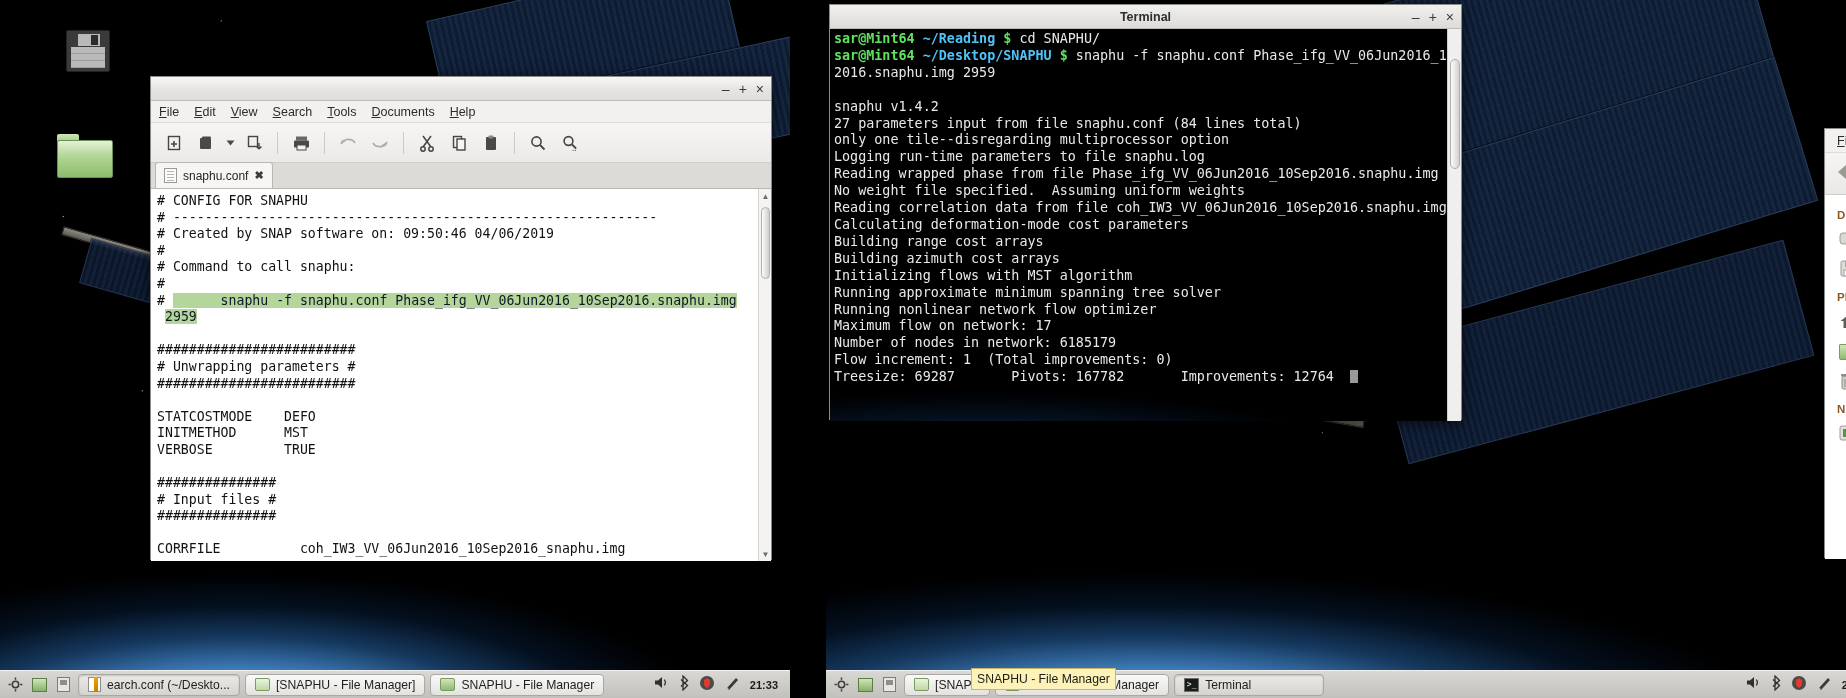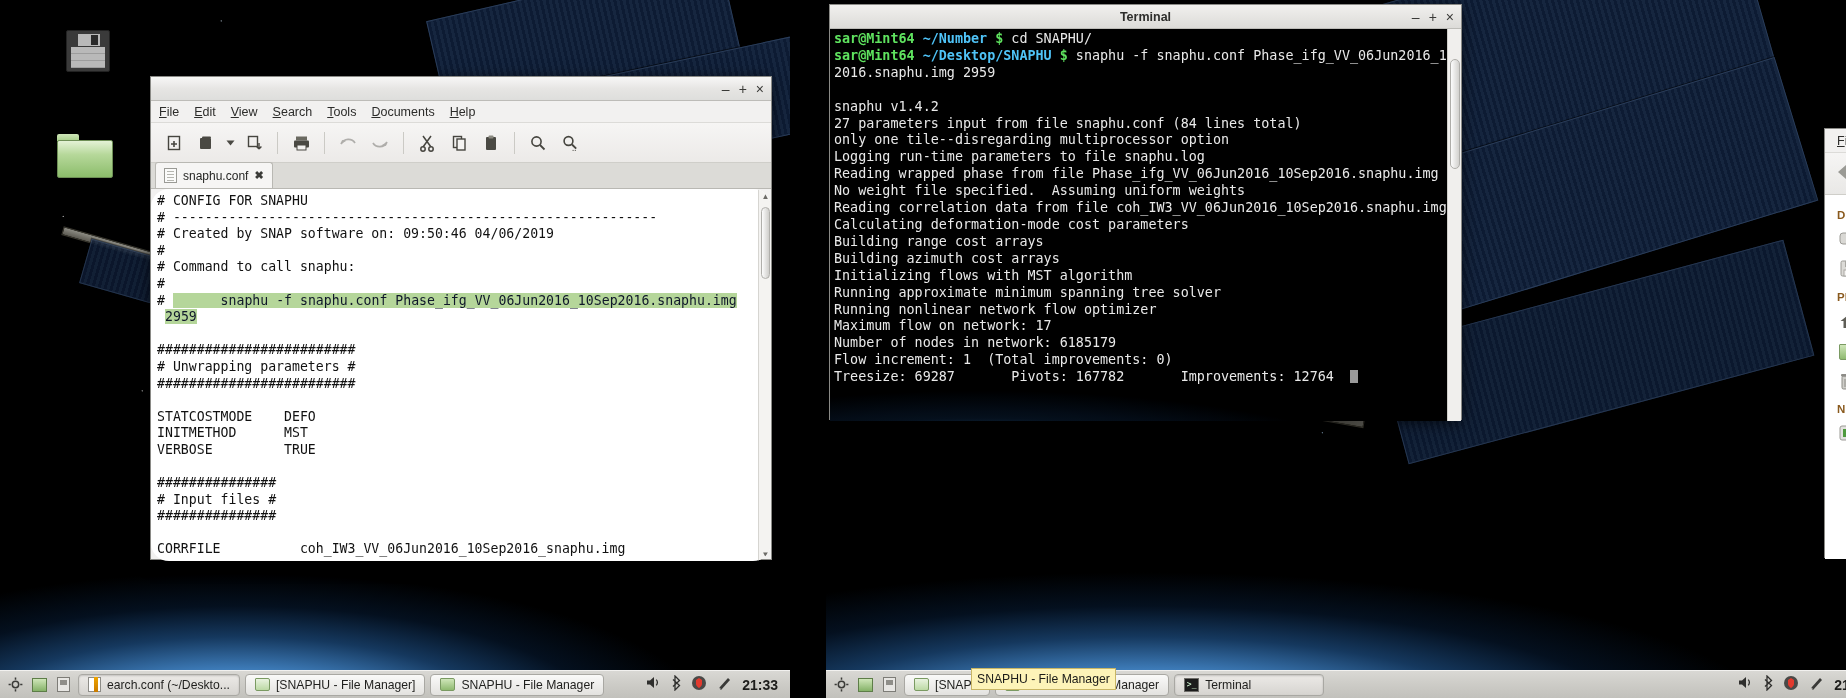--- a/index.html
+++ b/index.html
@@ -192,21 +192,21 @@
   .folder-ico.dark { background: linear-gradient(180deg,#cfe6b9,#8fba70); }
   .gedit-ico { width: 13px; height: 15px; background:#fff; border:1px solid #8d8c87;
                position:relative; }
   .gedit-ico::after { content:""; position:absolute; left:5px; top:-1px; width:4px; height:15px;
                background: linear-gradient(180deg,#f0a500,#c97b00); }
   .term-ico { width: 15px; height: 14px; background:#1b1b1b; border:1px solid #6e6d69;
               color:#d9ffd9; font-size:8px; font-family:"DejaVu Sans Mono",monospace;
               display:flex; align-items:center; justify-content:center; }
   .tray { margin-left: auto; display: flex; align-items: center; gap: 9px;
           padding-right: 6px; }
-  .clock { font-size: 14px; font-weight: bold; color: #1d1d1b; }
+  .clock { font-size: 11px; font-weight: bold; color: #1d1d1b; }
 
   .tooltip {
     position: absolute; height: 22px;
     background: #fdf3b8; border: 1px solid #c9b665;
     font-size: 12.2px; color: #1b1b18;
     display: flex; align-items: center; padding: 0 5px;
     white-space: nowrap; z-index: 50;
   }
 
   
@@ -355,21 +355,21 @@
       </div>
 
       <div class="tabstrip">
         <div class="tab">
           <span class="tabdoc"></span>
           <span>snaphu.conf</span>
           <span class="tabclose">✖</span>
         </div>
       </div>
 
-      <div class="editor" style="height:calc(484px - 24px - 22px - 40px - 26px);border-radius:18px;">
+      <div class="editor" style="height:calc(484px - 24px - 22px - 40px - 26px);">
         <div class="code" id="gedit-code"># CONFIG FOR SNAPHU
 # -------------------------------------------------------------
 # Created by SNAP software on: 09:50:46 04/06/2019
 #
 # Command to call snaphu:
 #
 #<span class="hl">      snaphu -f snaphu.conf Phase_ifg_VV_06Jun2016_10Sep2016.snaphu.img</span>
 <span class="hl">2959</span>
 
 #########################
@@ -467,21 +467,21 @@
         <div class="wbtns">
           <span class="wbtn">–</span>
           <span class="wbtn">+</span>
           <span class="wbtn">×</span>
         </div>
       </div>
       <div class="term-body" style="height:calc(416px - 24px);">
         <div class="term-bg" style="background:
                radial-gradient(ellipse 70% 26% at 24% 118%, #d8eafa 0%, #6fa8d6 20%, #23547f 44%, #06111f 72%, #000 100%),
                #000;"></div>
-        <div class="term-text" id="term-out"><span class="user">sar@Mint64</span> <span class="path">~/Number</span> <span class="dollar">$</span> cd SNAPHU/
+        <div class="term-text" id="term-out"><span class="user">sar@Mint64</span> <span class="path">~/Reading</span> <span class="dollar">$</span> cd SNAPHU/
 <span class="user">sar@Mint64</span> <span class="path">~/Desktop/SNAPHU</span> <span class="dollar">$</span> snaphu -f snaphu.conf Phase_ifg_VV_06Jun2016_10Sep
 2016.snaphu.img 2959
 
 snaphu v1.4.2
 27 parameters input from file snaphu.conf (84 lines total)
 only one tile--disregarding multiprocessor option
 Logging run-time parameters to file snaphu.log
 Reading wrapped phase from file Phase_ifg_VV_06Jun2016_10Sep2016.snaphu.img
 No weight file specified.  Assuming uniform weights
 Reading correlation data from file coh_IW3_VV_06Jun2016_10Sep2016.snaphu.img

